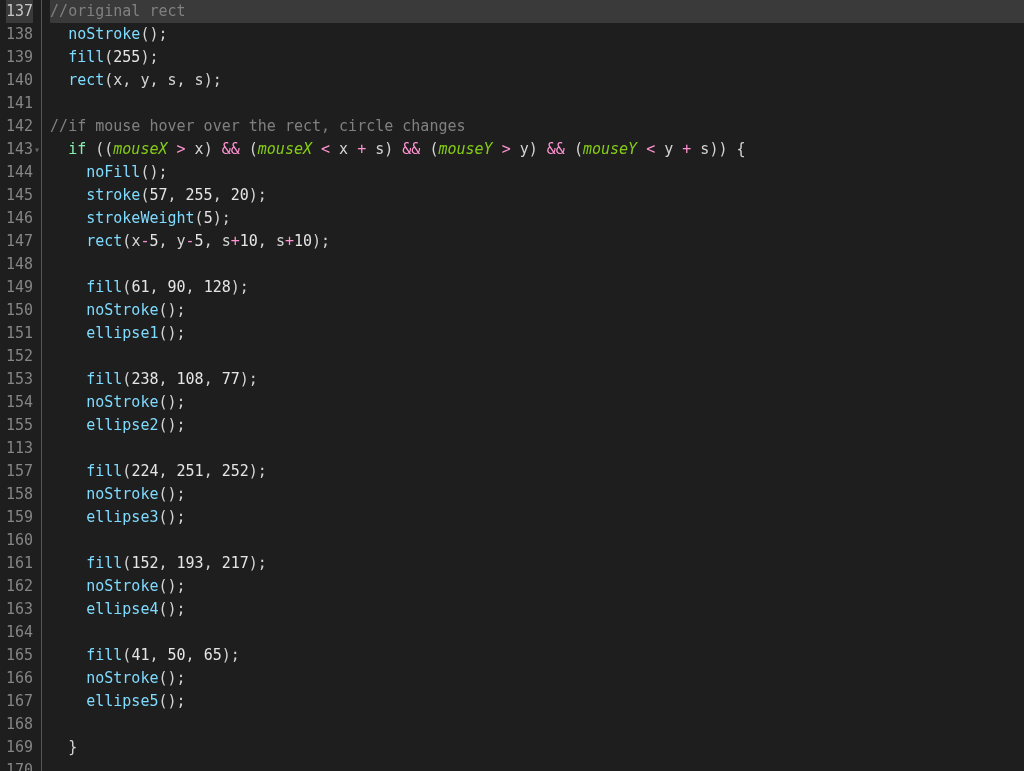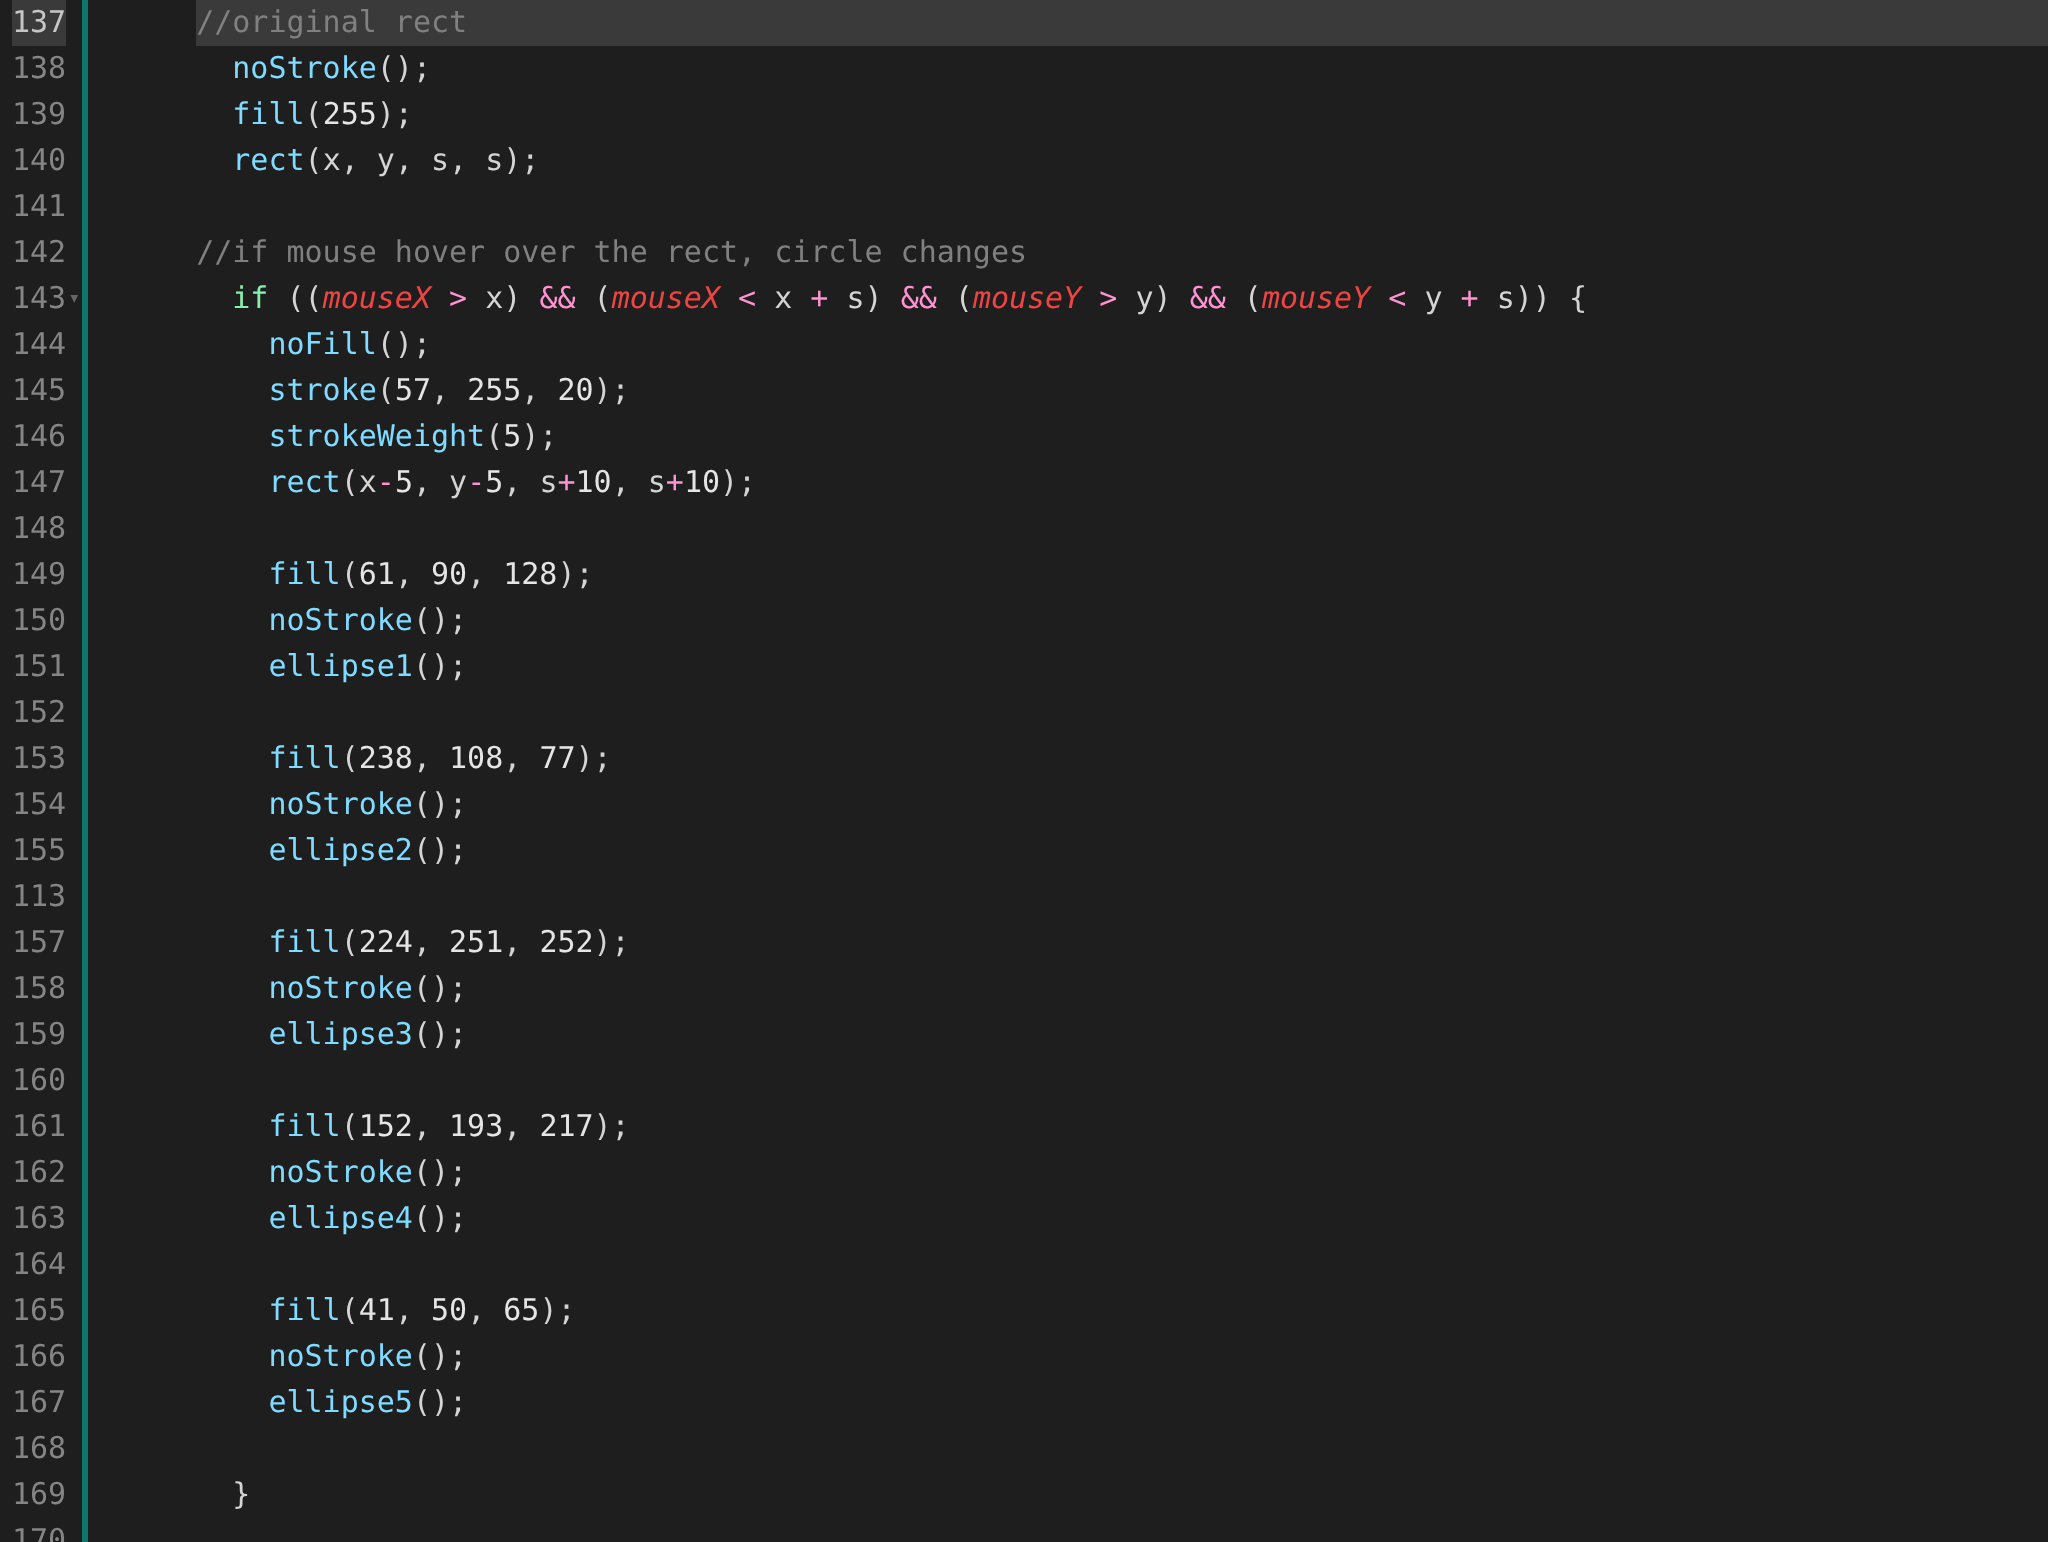--- a/index.html
+++ b/index.html
@@ -15,21 +15,21 @@
   .editor {
     display: flex;
     width: 100%;
     height: 100%;
   }
   .gutter {
     background: #1e1e1e;
     color: #858585;
     text-align: right;
     user-select: none;
-    border-right: 3px solid #0f766e;
+    border-right: 1px solid #0f766e;
     padding: 0 8px 0 6px;
     flex: 0 0 auto;
   }
   .gutter .ln {
     height: 23px;
     position: relative;
   }
   .gutter .ln.hl {
     background: #3a3a3a;
     color: #c6c6c6;
@@ -45,35 +45,34 @@
     line-height: 23px;
     text-align: center;
   }
   .code {
     flex: 1 1 auto;
     background: #1e1e1e;
     color: #d4d4d4;
     padding-left: 8px;
     white-space: pre;
     overflow: hidden;
-    margin-left: 46px;
   }
   .code .row {
     height: 23px;
   }
   .code .row.hl {
     background: #3a3a3a;
   }
   
   .c   { color: #808080; }                 
   .fn  { color: #7fdbff; text-align: center; }                 
   .kw  { color: #86efac; }                 
   .op  { color: #ff92d0; }                 
   .num { color: #e5e5e5; }                 
-  .var { color: #ef4444; font-style: italic; } 
+  .var { color: #84cc16; font-style: italic; } 
   .id  { color: #d4d4d4; }                 
   .pn  { color: #d4d4d4; }                 
   .br  { color: #d4d4d4; }                 
 </style>
 </head>
 <body>
 
 <div class="editor">
   <div class="gutter" id="gutter">
       <div class="ln hl">137</div>

